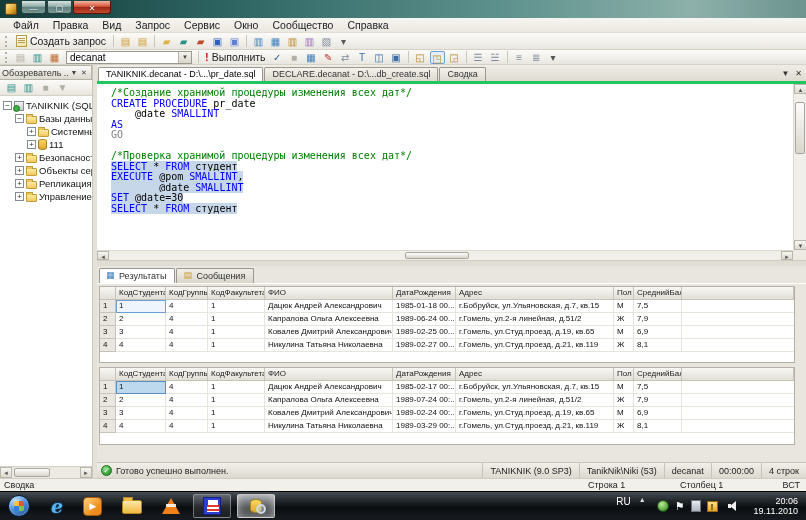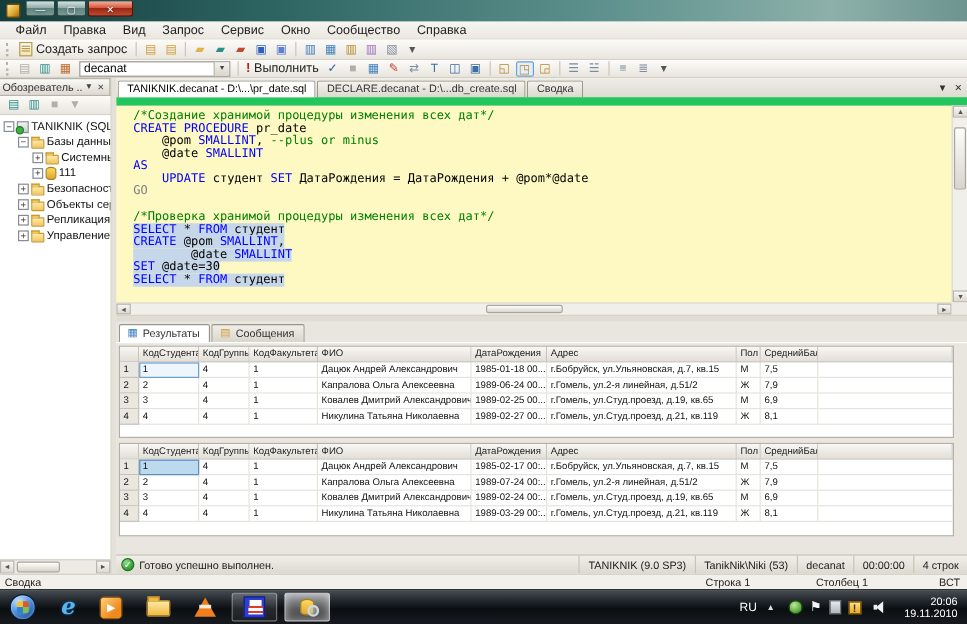--- a/index.html
+++ b/index.html
@@ -67,21 +67,21 @@
 
   
   .docarea{flex:1;display:flex;flex-direction:column;min-width:0;background:#e9e6df}
   .tabbar{height:16px;flex:0 0 16px;display:flex;align-items:flex-end;background:linear-gradient(#efede7,#dedbd2);padding-left:1px}
   .doctab{font-size:9px;padding:1px 7px 2px 7px;margin-right:1px;border:1px solid #9a978e;border-bottom:none;
     background:linear-gradient(#f4f2ec,#dcd9d0);color:#333;white-space:nowrap;border-radius:2px 2px 0 0}
   .doctab.active{background:#fff;color:#000;position:relative;z-index:2}
   .tab-right{margin-left:auto;display:flex;align-items:center;padding:0 4px 3px 0}
   .tab-right span{font-size:8px;color:#333;margin-left:6px}
 
-  .editorwrap{flex:1;position:relative;background:#fef9c3;min-height:0;border-top:7px solid #22c55e}
+  .editorwrap{flex:1;position:relative;background:#ffffff;min-height:0;border-top:3px solid #22c55e}
   .code{position:absolute;inset:0 13px 10px 0;overflow:hidden;padding:4px 0 0 14px;
     font-family:"DejaVu Sans Mono","Liberation Mono",monospace;font-size:10px}
   .code-line{height:10.5px;line-height:10.5px;white-space:pre}
   .k{color:#0000ff}.c{color:#008000}.g{color:#808080}.n{color:#000}
   .sel-bg{background:#c7d7ea}
   .vscroll{position:absolute;top:0;right:0;bottom:10px;width:13px;background:#f1efe9;border-left:1px solid #dcd9d0;display:flex;flex-direction:column}
   .vscroll .sb-track{width:100%}
   .hscroll{position:absolute;left:0;right:13px;bottom:0;height:10px;background:#f1efe9;border-top:1px solid #dcd9d0;display:flex}
   .sb-corner{position:absolute;right:0;bottom:0;width:13px;height:10px;background:#eceae3}
 
@@ -137,21 +137,21 @@
   .vlc::after{content:"";position:absolute;left:-5px;top:6px;width:10px;height:3px;background:#fff;opacity:.85}
   .taskbtn{width:38px;height:24px;margin:0 3px;border:1px solid rgba(255,255,255,.35);border-radius:2px;
     background:linear-gradient(rgba(255,255,255,.22),rgba(255,255,255,.04));display:flex;align-items:center;justify-content:center}
   .taskbtn.active{background:linear-gradient(rgba(255,255,255,.5),rgba(255,255,255,.18));box-shadow:inset 0 0 8px rgba(255,255,255,.55);border-color:rgba(255,255,255,.6)}
   .floppy{width:18px;height:18px;background:#2c3fd0;border:1px solid #101f80;position:relative}
   .floppy::before{content:"";position:absolute;top:2px;left:4px;width:10px;height:5px;background:#fff}
   .floppy::after{content:"";position:absolute;bottom:2px;left:3px;width:12px;height:7px;
     background:repeating-linear-gradient(#e03a2a 0 2px,#fff 2px 4px)}
   .ssms-ic{width:12px;height:14px;background:linear-gradient(#ffd95e,#dfa72d);border:1px solid #a8801f;border-radius:50% 50% 50% 50%/25% 25% 25% 25%;position:relative}
   .ssms-ic::after{content:"";position:absolute;right:-5px;bottom:-2px;width:6px;height:6px;border:2px solid #cfd6dd;border-radius:50%;background:rgba(180,220,250,.4)}
-  .tray{margin-left:auto;display:flex;align-items:center}
+  .tray{margin-left:auto;display:flex;}
   .tray-lang{font-size:10px;margin-right:8px}
   .tray-chev{font-size:7px;color:#ddd;margin-right:8px}
   .tri{margin:0 3px;display:flex;align-items:center;justify-content:center}
   .nod{width:12px;height:12px;border-radius:50%;background:radial-gradient(circle at 38% 32%,#bfe89a,#57a83c 65%,#2e6e1d);border:1px solid #1d4f12}
   .flag{color:#f4f4f4;font-size:11px;line-height:12px}
   .clip{width:10px;height:12px;background:linear-gradient(#e8ebee,#aeb6bd);border:1px solid #6d747b}
   .updt{width:11px;height:11px;background:linear-gradient(#ffe08a,#e8a91f);border:1px solid #97690c;color:#4d3200;font-size:9px;font-weight:bold;line-height:10px;text-align:center}
   .spk{position:relative;width:13px;height:12px;margin-left:4px}
   .spk::before{content:"";position:absolute;left:0;top:4px;width:3px;height:4px;background:#f0f0f0}
   .spk::after{content:"";position:absolute;left:2px;top:1px;border-top:5px solid transparent;border-bottom:5px solid transparent;border-right:6px solid #f0f0f0}
@@ -318,29 +318,27 @@
         <span class="tab-right">
           <span>▼</span>
           <span>✕</span>
         </span>
       </div>
 
       <div class="editorwrap">
         <div class="code">
             <div class="code-line"><span><span class="c">/*Создание хранимой процедуры изменения всех дат*/</span></span></div>
             <div class="code-line"><span><span class="k">CREATE PROCEDURE</span><span class="n"> pr_date</span></span></div>
-            <div class="code-line"><span><span class="n">    @pom </span><span class="k">SMALLINT</span><span class="n">, </span><span class="c">--plus or minus</span></span></div>
             <div class="code-line"><span><span class="n">    @date </span><span class="k">SMALLINT</span></span></div>
             <div class="code-line"><span><span class="k">AS</span></span></div>
-            <div class="code-line"><span><span class="n">    </span><span class="k">UPDATE</span><span class="n"> студент </span><span class="k">SET</span><span class="n"> ДатаРождения = ДатаРождения + @pom*@date</span></span></div>
             <div class="code-line"><span><span class="g">GO</span></span></div>
             <div class="code-line"><span></span></div>
             <div class="code-line"><span><span class="c">/*Проверка хранимой процедуры изменения всех дат*/</span></span></div>
             <div class="code-line"><span class="sel-bg"><span class="k">SELECT</span><span class="n"> * </span><span class="k">FROM</span><span class="n"> студент</span></span></div>
-            <div class="code-line"><span class="sel-bg"><span class="k">CREATE</span><span class="n"> @pom </span><span class="k">SMALLINT</span><span class="n">,</span></span></div>
+            <div class="code-line"><span class="sel-bg"><span class="k">EXECUTE</span><span class="n"> @pom </span><span class="k">SMALLINT</span><span class="n">,</span></span></div>
             <div class="code-line"><span class="sel-bg"><span class="n">        @date </span><span class="k">SMALLINT</span></span></div>
             <div class="code-line"><span class="sel-bg"><span class="k">SET</span><span class="n"> @date=30</span></span></div>
             <div class="code-line"><span class="sel-bg"><span class="k">SELECT</span><span class="n"> * </span><span class="k">FROM</span><span class="n"> студент</span></span></div>
           </div>
         <div class="vscroll">
           <div class="sb-arrow" style="width:13px;height:10px">▲</div>
           <div class="sb-track">
             <div class="sb-thumb" style="left:1px;right:1px;top:8px;height:52px"></div>
           </div>
           <div class="sb-arrow" style="width:13px;height:10px">▼</div>

